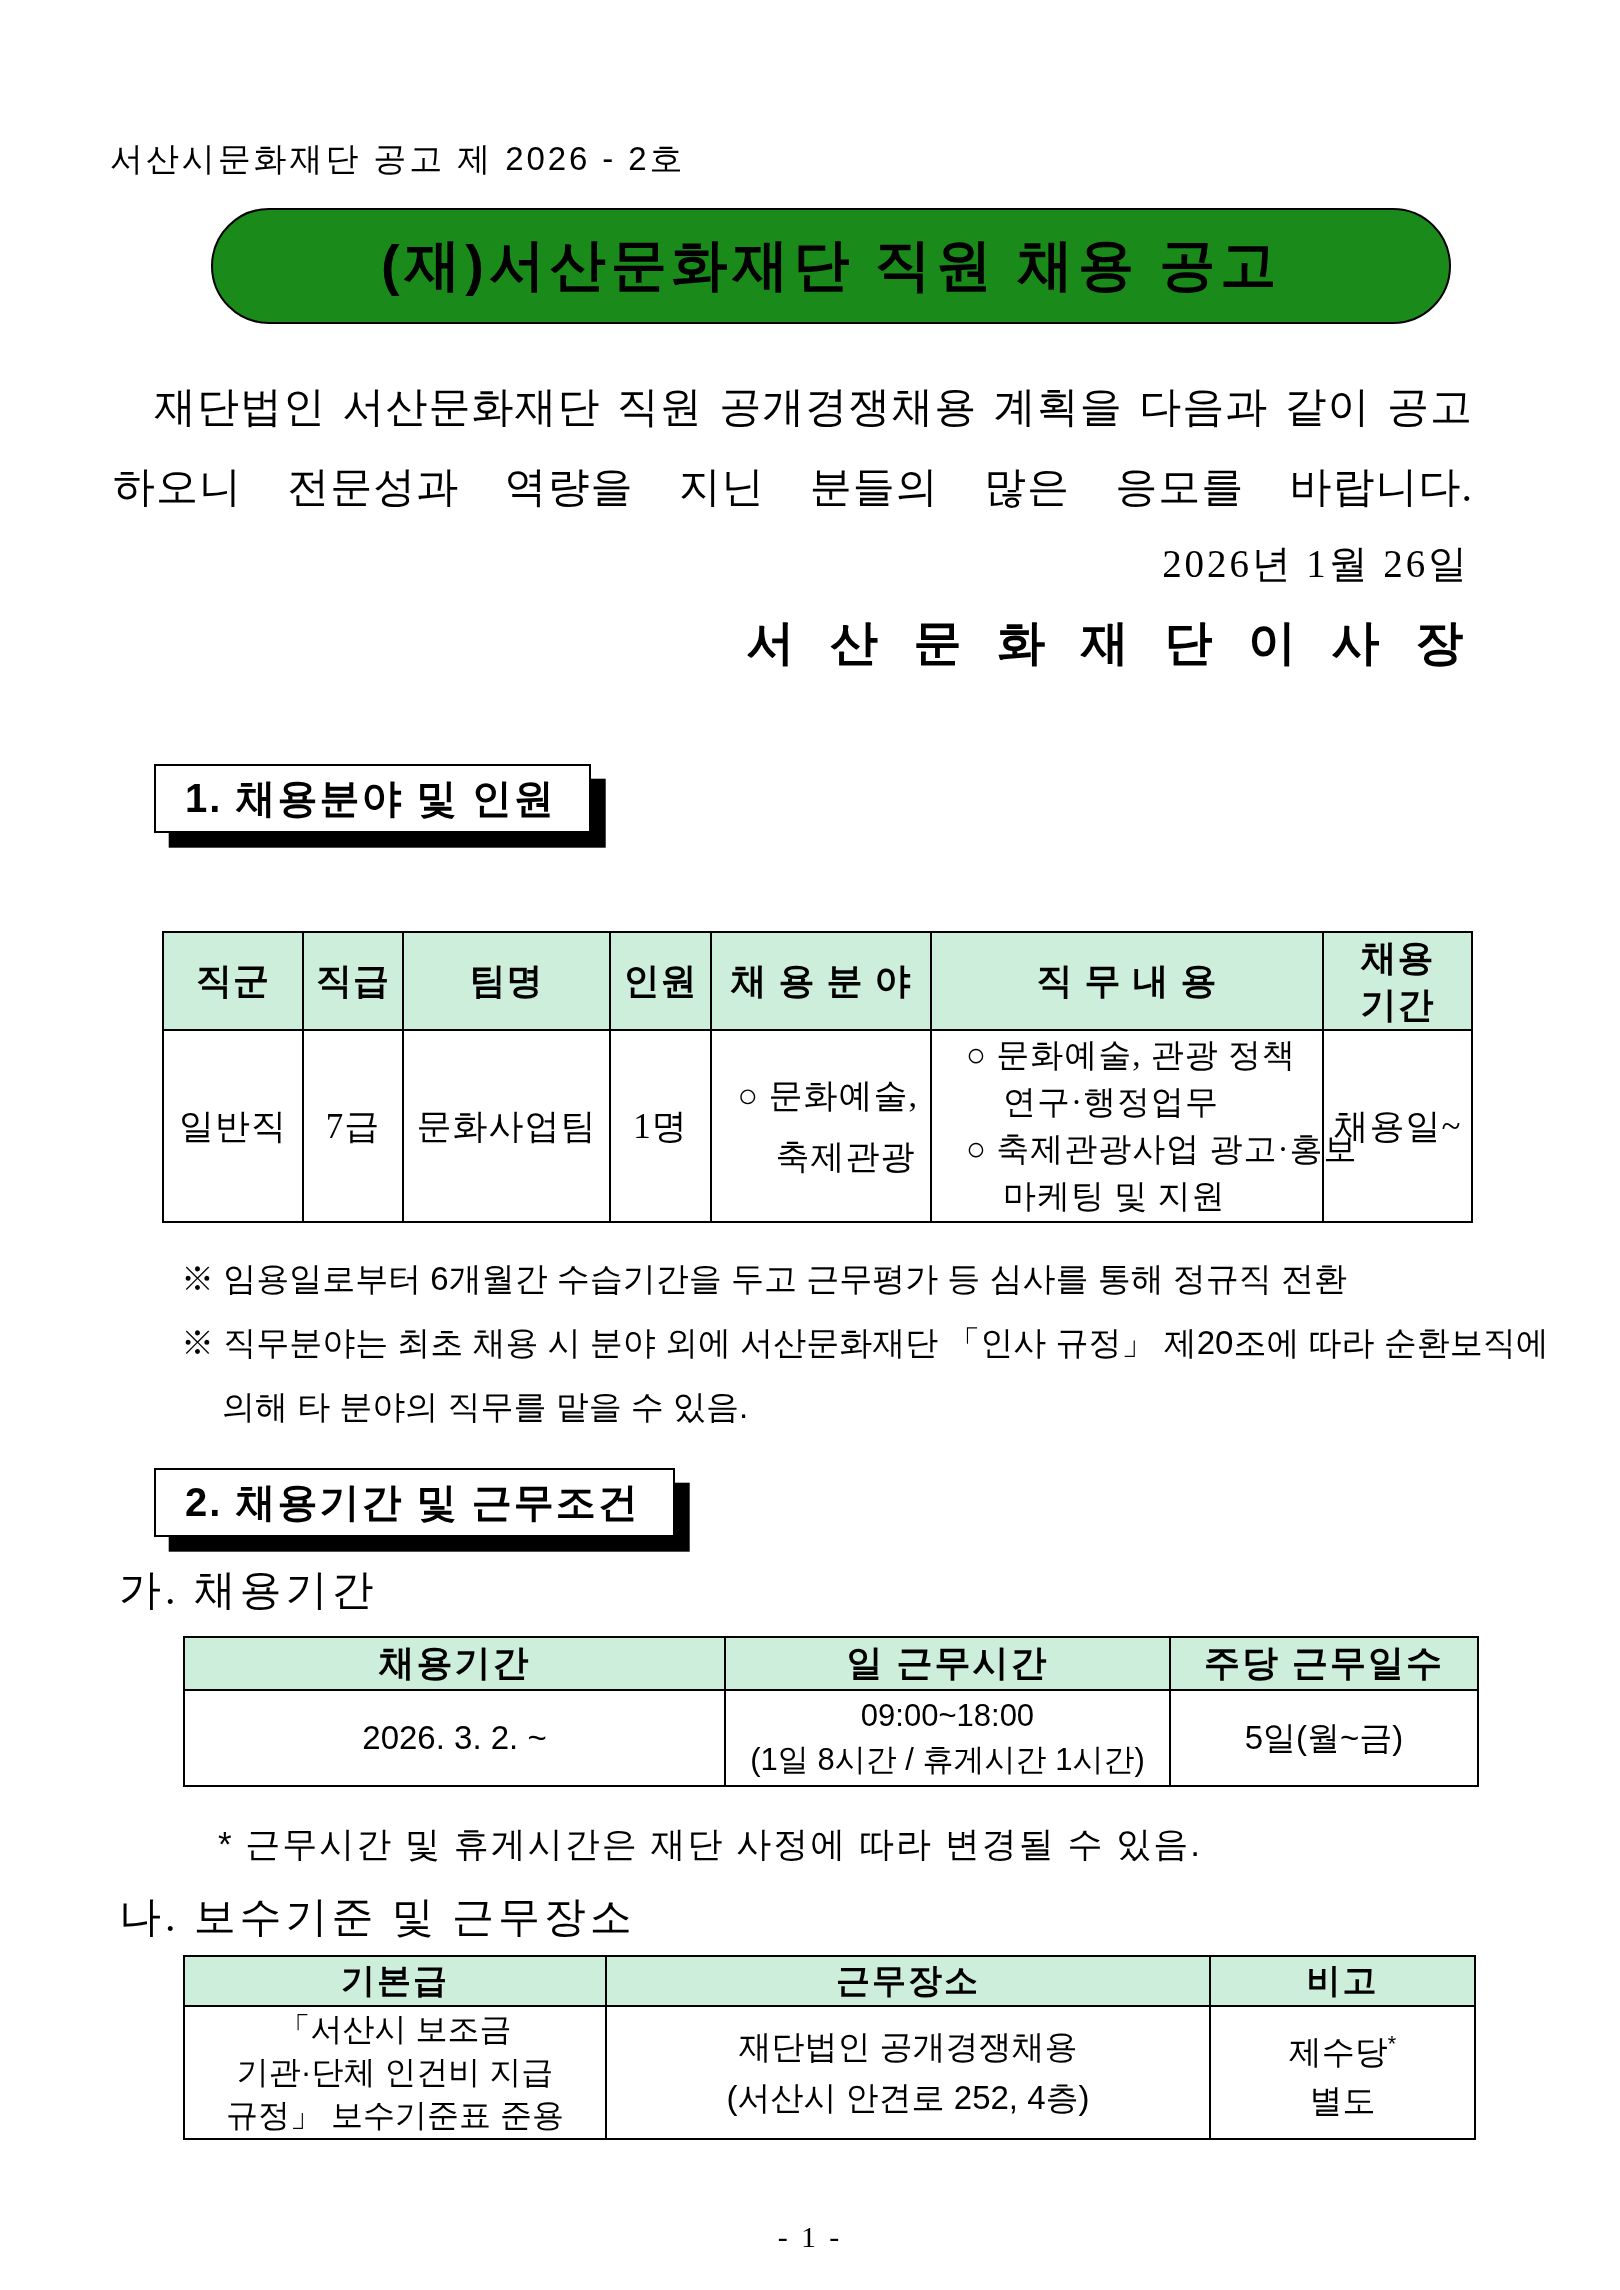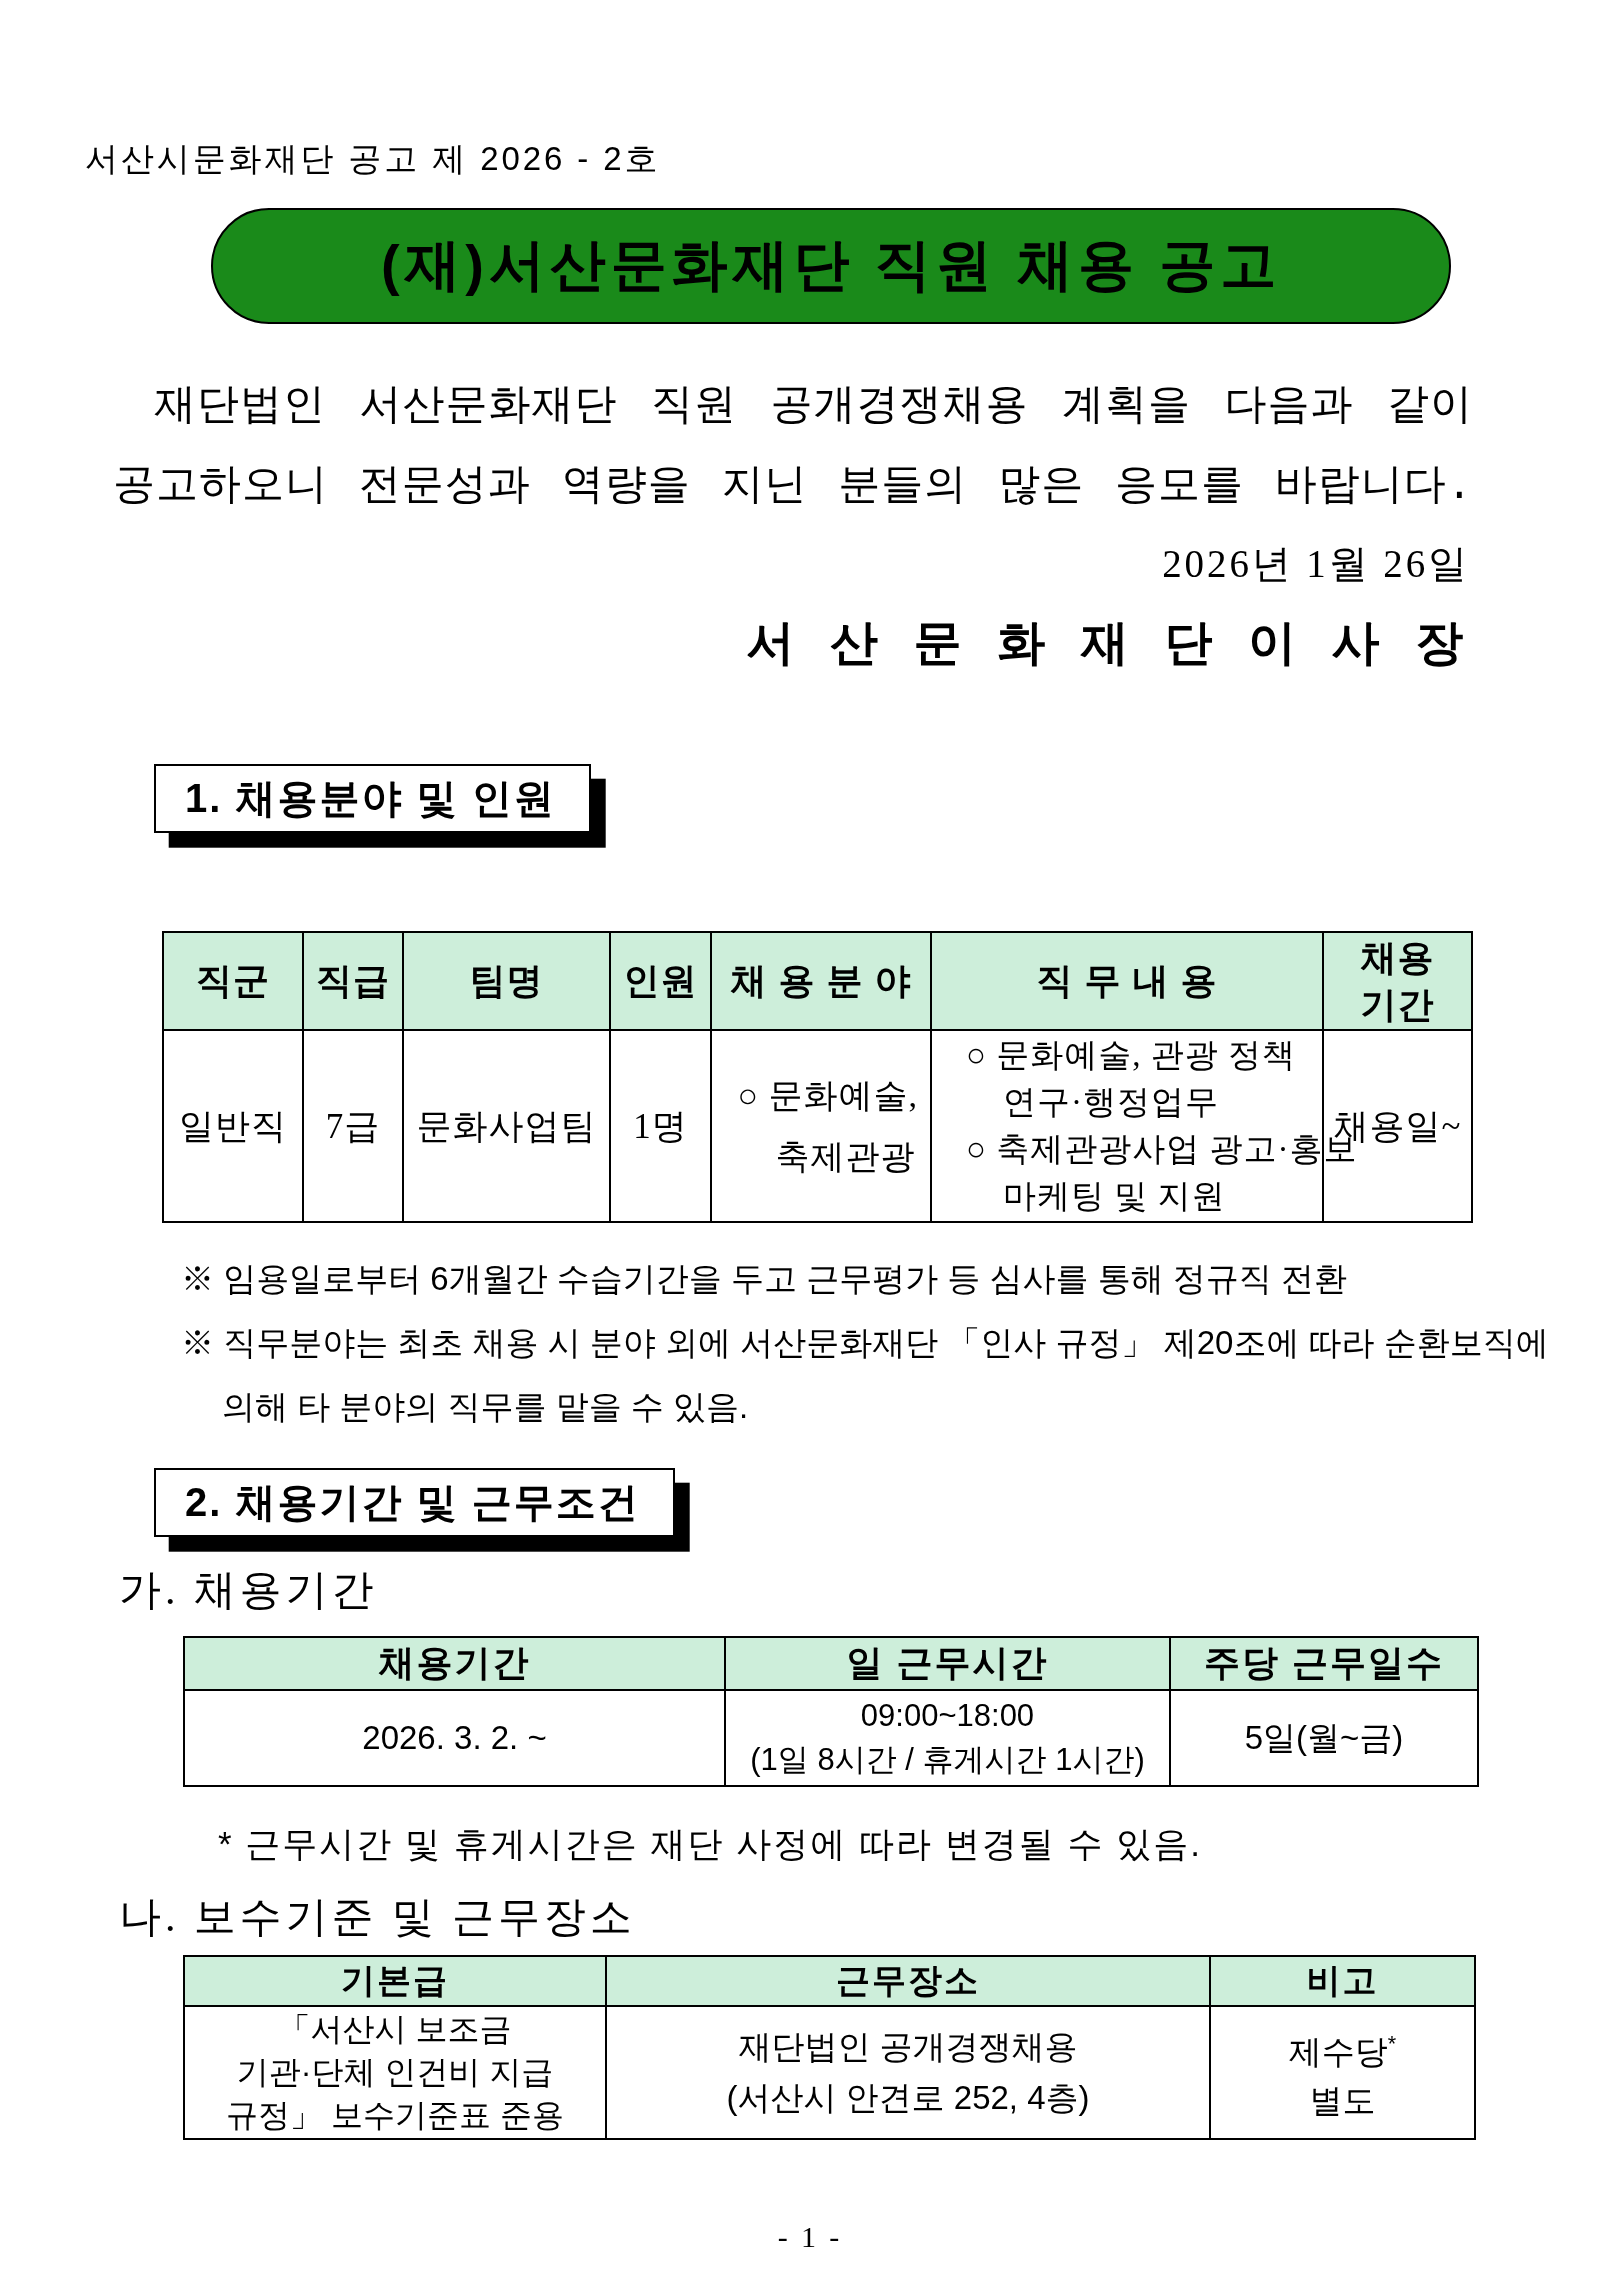--- a/index.html
+++ b/index.html
@@ -7,21 +7,21 @@
     position:relative;
     width:1620px; height:2291px;
     background:#fff;
     box-sizing:border-box;
     padding-top:135px;
     font-family:"Liberation Serif", serif;
     color:#000;
     overflow:hidden;
   }
   .issue-no {
-    margin-left:85px;
+    margin-left:110px;
     font-family:"Liberation Sans", sans-serif;
     font-size:33px; line-height:47px; letter-spacing:2.9px;
   }
   .banner {
     margin:25.5px 0 0 211px;
     width:1240px; height:116px;
     background:#1a8a1a;
     border:2.9px solid #000;
     border-radius:59px;
     box-sizing:border-box;
@@ -31,21 +31,20 @@
     color:#000000;
     font-family:"Liberation Sans", sans-serif;
     font-weight:bold; font-size:56px; letter-spacing:4.9px;
   }
   .intro {
     margin:43px 147px 0 113px;
     font-size:42px; line-height:80px;
     letter-spacing:1px;
     text-align:justify; text-align-last:justify;
     text-indent:41px;
-    font-family:Liberation Mono, monospace;
   }
   .date-line {
     margin:9.8px 150px 0 0;
     text-align:right;
     font-size:39px; line-height:55px; letter-spacing:2.9px;
   }
   .signer-line {
     margin:23.5px 145px 0 0;
     text-align:right;
     font-size:48px; line-height:55px;

